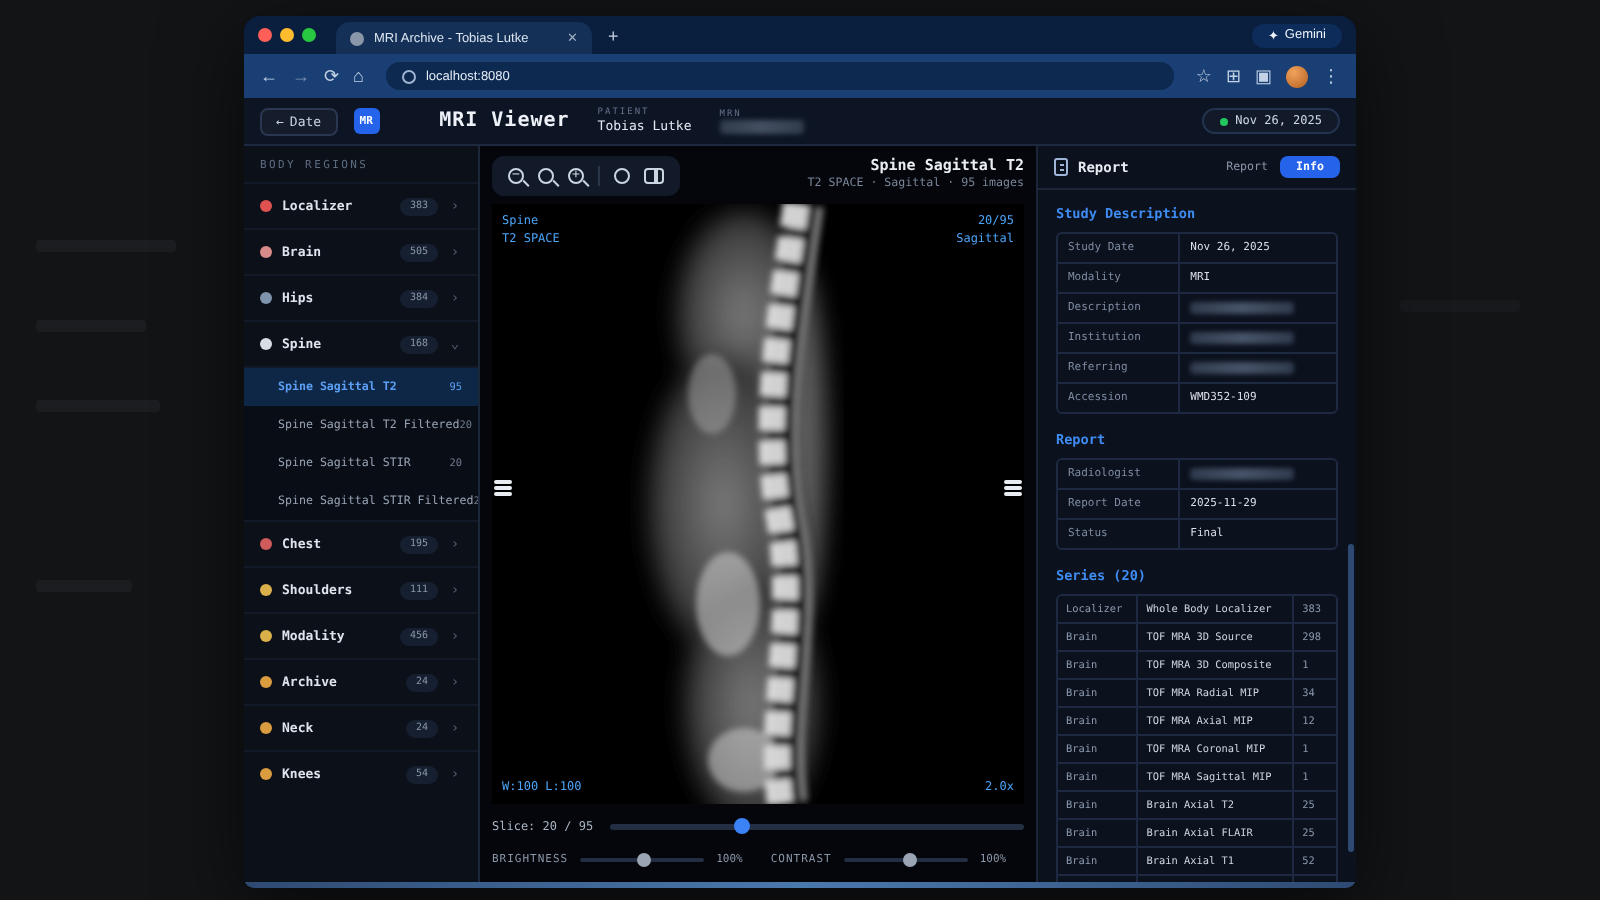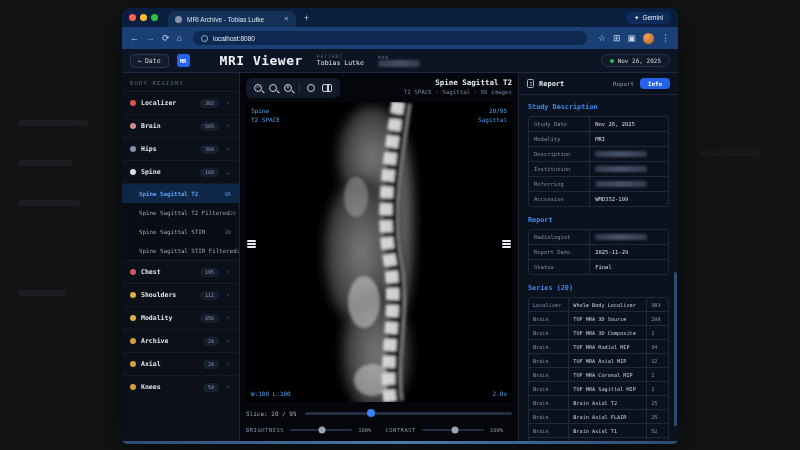--- a/index.html
+++ b/index.html
@@ -25,21 +25,21 @@
   .addr { flex:1; height:14px; background:#0d2950; border-radius:8px; display:flex; align-items:center; padding:0 8px; gap:5px; margin:0 4px; }
   .addr-ic { width:7px; height:7px; border:1px solid #9fb4d0; border-radius:50%; flex:0 0 auto; }
   .addr-url { font-size:6.5px; color:#e4ecf6; }
   .avatar { width:11px; height:11px; border-radius:50%; background:radial-gradient(circle at 35% 30%, #f0a35c, #b45f1f); flex:0 0 auto; }
 
   
   .app { flex:1; display:flex; flex-direction:column; background:#0b0f1a; min-height:0; }
   .app-header { height:24px; flex:0 0 auto; background:#0d1524; border-bottom:1px solid #1c2940; display:flex; align-items:center; padding:0 8px; gap:8px; }
   .back-btn { display:flex; align-items:center; gap:3px; background:#151d2c; border:1px solid #2a3750; border-radius:4px; padding:2px 7px; font-size:6.5px; color:#c9d3e0; }
   .logo-badge { width:13px; height:13px; background:#2563eb; border-radius:3px; color:#fff; font-size:5.5px; font-weight:bold; display:flex; align-items:center; justify-content:center; }
-  .app-title { font-size:13px; font-weight:bold; color:#eef2f8; letter-spacing:.5px;padding-left:22px; }
+  .app-title { font-size:10px; font-weight:bold; color:#eef2f8; letter-spacing:.5px;padding-left:22px; }
   .meta-block { display:flex; flex-direction:column; justify-content:center; margin-left:6px; }
   .meta-label { font-size:4.5px; color:#64718a; letter-spacing:1px; }
   .meta-value { font-size:6.5px; color:#e2e8f1; }
   .redacted-bar { height:7px; width:42px; border-radius:2px; background:linear-gradient(90deg,#3c4858,#566377,#3c4858); filter:blur(1.3px); opacity:.75; }
   .date-badge { margin-left:auto; display:flex; align-items:center; gap:4px; background:#121a29; border:1px solid #243350; border-radius:8px; padding:2px 8px; font-size:6px; color:#cfd8e4; }
   .dot-green { width:4px; height:4px; border-radius:50%; background:#22c55e; }
 
   .app-body { flex:1; display:flex; min-height:0; }
 
   
@@ -255,21 +255,21 @@
                 <span class="chevron">›</span>
               </div>
               <div class="region-row">
                 <span class="region-icon" style="background: rgb(217, 156, 62);"></span>
                 <span class="region-label">Archive</span>
                 <span class="count-badge">24</span>
                 <span class="chevron">›</span>
               </div>
               <div class="region-row">
                 <span class="region-icon" style="background: rgb(217, 156, 62);"></span>
-                <span class="region-label">Axial</span>
+                <span class="region-label">Neck</span>
                 <span class="count-badge">24</span>
                 <span class="chevron">›</span>
               </div>
               <div class="region-row">
                 <span class="region-icon" style="background: rgb(217, 156, 62);"></span>
                 <span class="region-label">Knees</span>
                 <span class="count-badge">54</span>
                 <span class="chevron">›</span>
               </div>
             </div>

